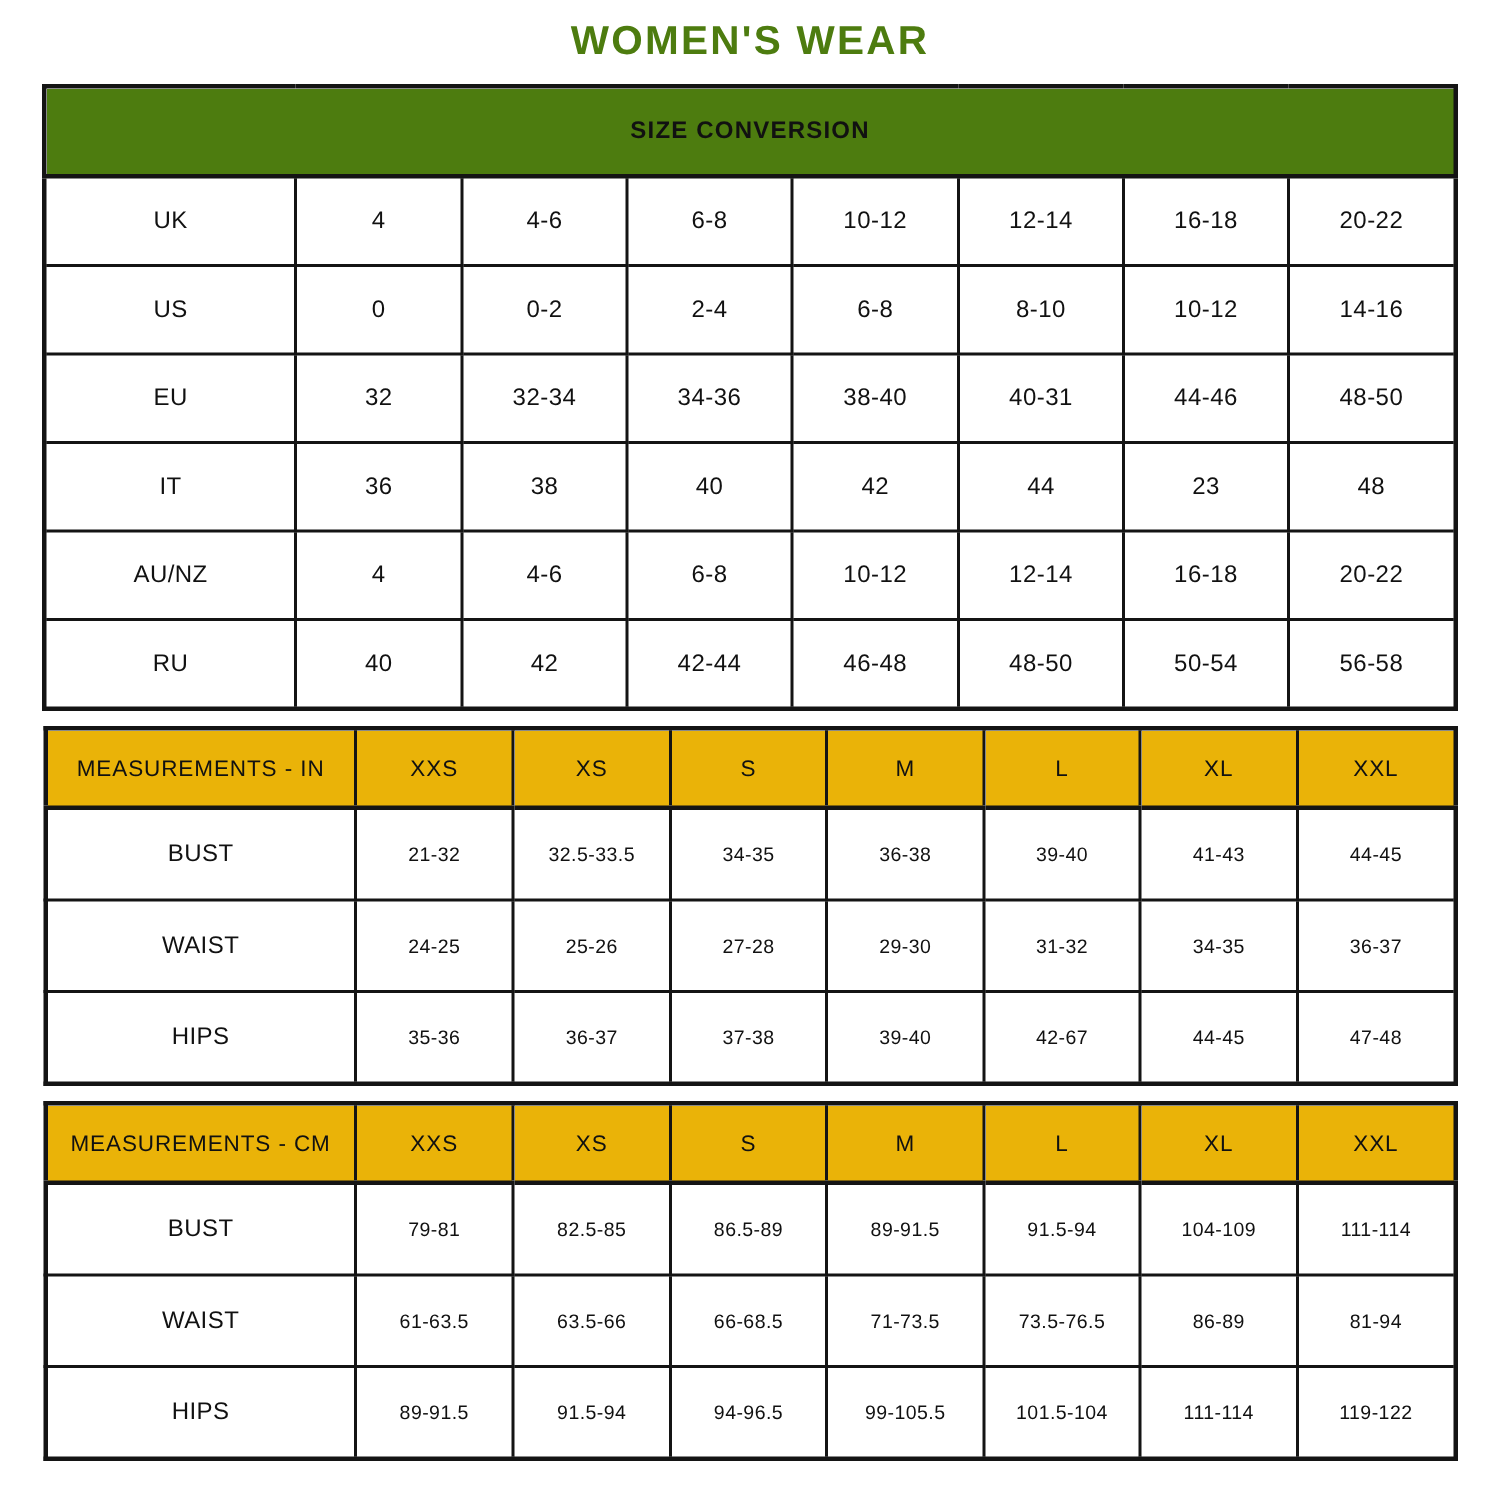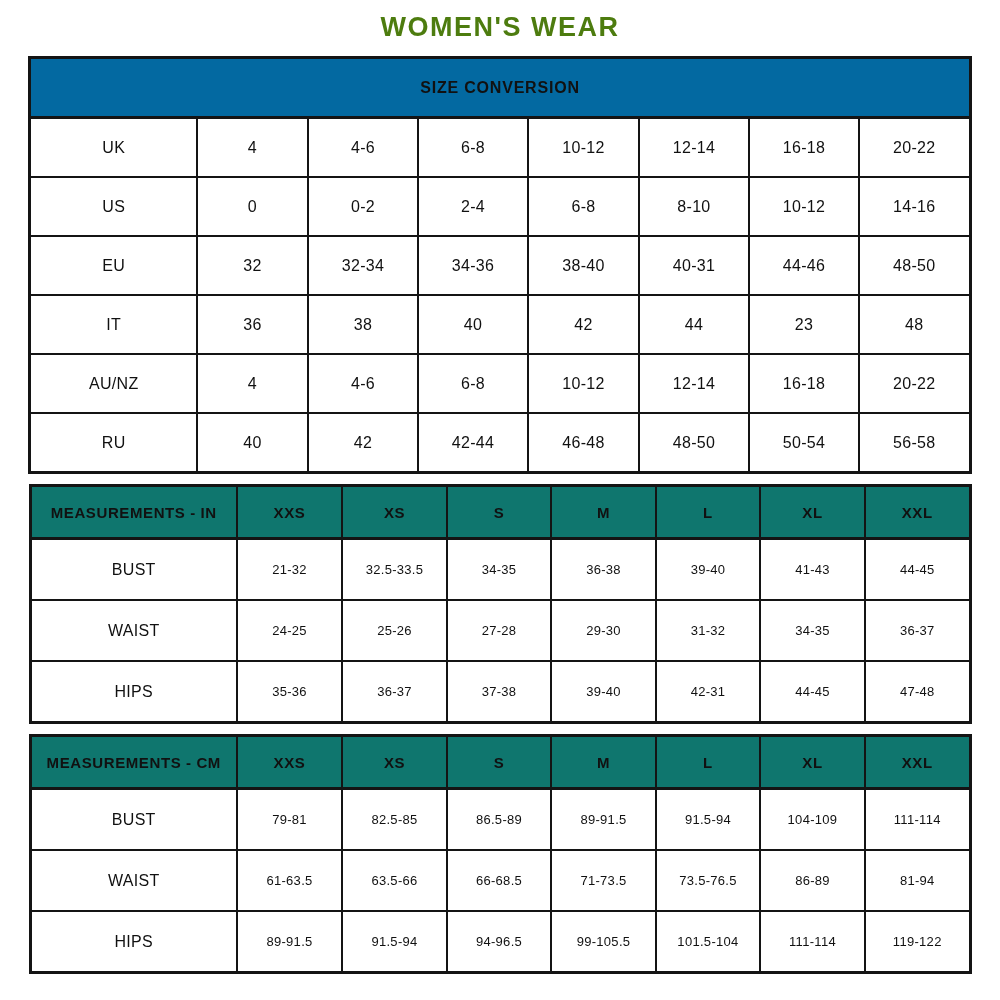--- a/index.html
+++ b/index.html
@@ -35,32 +35,32 @@
     border: 2px solid #141414;
     text-align: center;
     vertical-align: middle;
     padding: 0 2px;
     font-weight: normal;
     letter-spacing: 0.3px;
     overflow: hidden;
     white-space: nowrap;
   }
   .banner {
-    background: #0369a1;
+    background: #4d7c0f;
     font-weight: bold;
     font-size: 15px;
     letter-spacing: 0.8px;
     height: 50px;
     border-bottom-width: 3px;
   }
   .t1 td { font-size: 16px; height: 57px; }
   .t1 tr.hdr td { border-bottom-width: 3px; }
   .t2 th {
-    background: #0f766e;
-    font-weight: bold;
+    background: #eab308;
+    font-weight: normal;
     font-size: 15px;
     letter-spacing: 0.6px;
     height: 50px;
     border-bottom-width: 3px;
   }
   .t2 td { height: 59px; font-size: 13px; margin-top: 44px; }
   .t2 td.lbl, .t1 td.lbl { font-size: 16px; }
   .mt { margin-top: 2px; }
 </style>
 </head>
@@ -189,21 +189,21 @@
       <td>31-32</td>
       <td>34-35</td>
       <td>36-37</td>
     </tr>
     <tr>
       <td class="lbl">HIPS</td>
       <td>35-36</td>
       <td>36-37</td>
       <td>37-38</td>
       <td>39-40</td>
-      <td>42-31</td>
+      <td>42-67</td>
       <td>44-45</td>
       <td>47-48</td>
     </tr>
   </tbody>
     </table>
 
   <table class="t2 mt">
     <colgroup>
       <col style="width:207px">
         <col style="width:105px">

